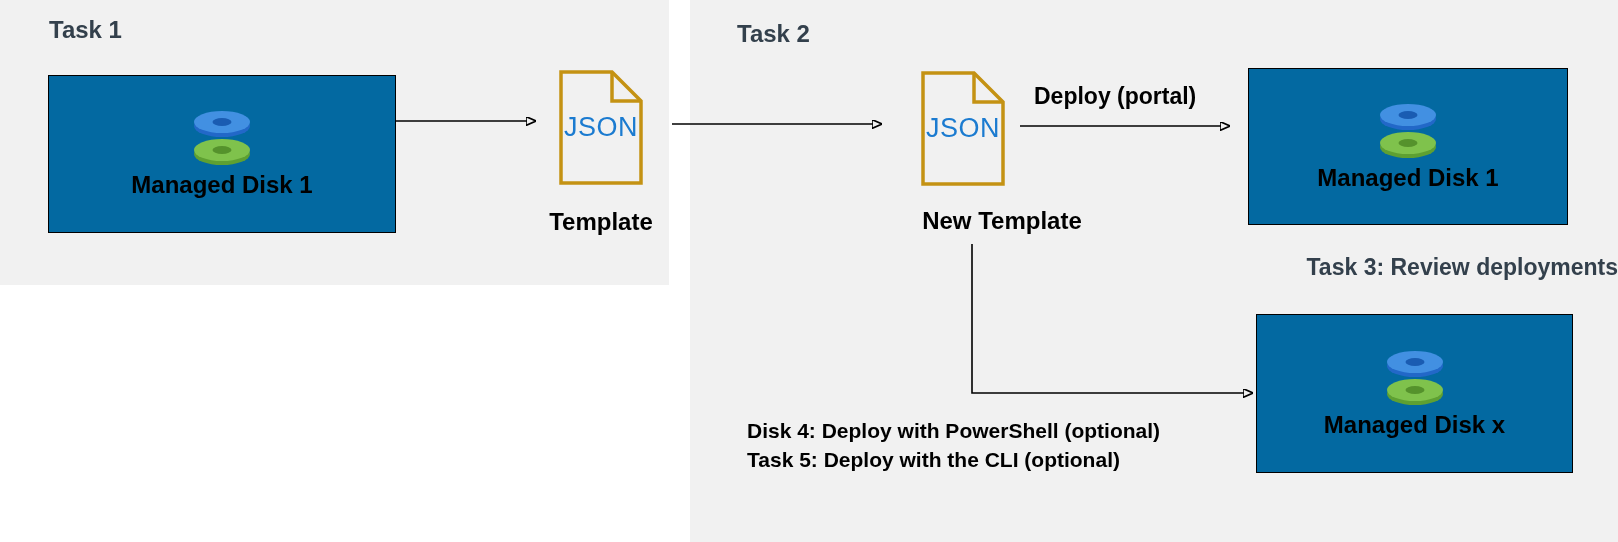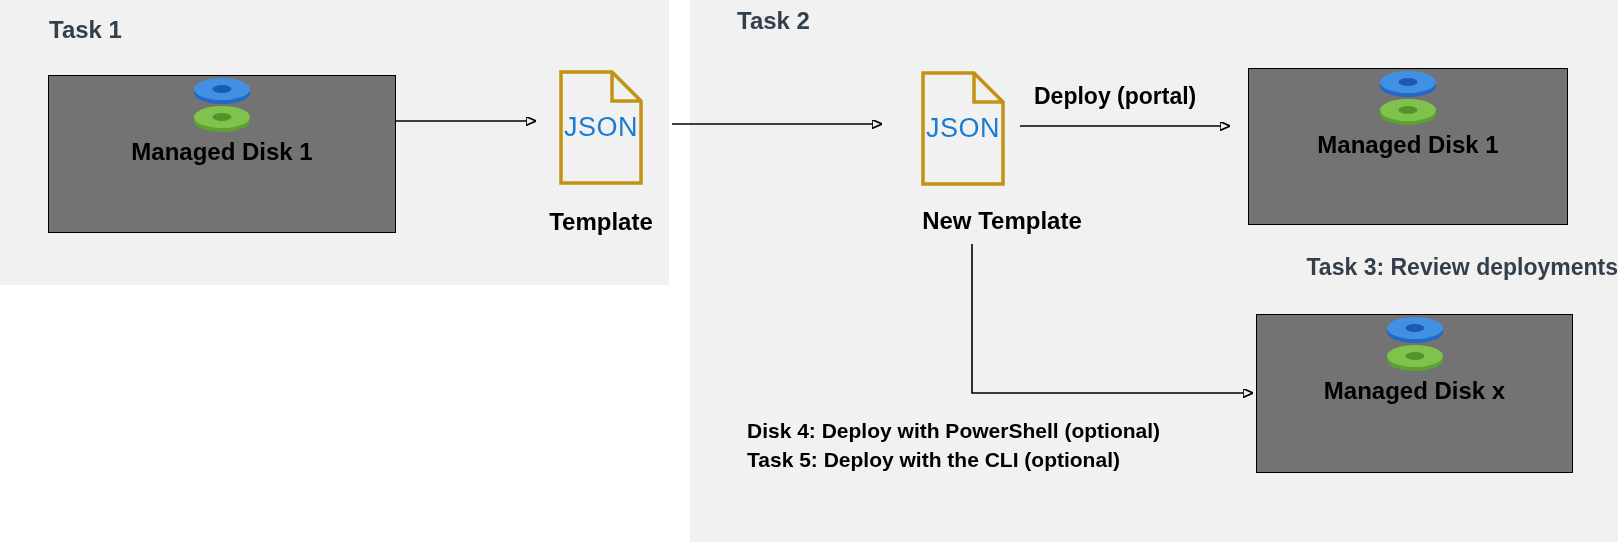--- a/index.html
+++ b/index.html
@@ -26,26 +26,27 @@
   .heading {
     position: absolute;
     font-size: 24px;
     font-weight: bold;
     color: var(--heading, #33404c);
     white-space: nowrap;
   }
 
   .node-box {
     position: absolute;
-    background: #737373;
+    background: #0369a1;
     border: 1.5px solid var(--box-border, #000);
     box-sizing: border-box;
     display: flex;
     flex-direction: column;
     align-items: center;
+    justify-content: center;
     gap: 4px;
   }
   .node-box .box-label {
     font-size: 24px;
     font-weight: bold;
     color: var(--text, #000);
     white-space: nowrap;
   }
 
   .connectors {
@@ -141,21 +142,21 @@
         <path class="arrowhead" d="M0,0 L10,4.5 L0,9 Z"></path>
       </marker>
     </defs>
     <path d="M331,121 H527" marker-end="url(#ah)"></path>
     <path d="M672,124 H873" marker-end="url(#ah)"></path>
     <path d="M1020,126 H1221" marker-end="url(#ah)"></path>
     <path d="M972,244 V393 H1244" marker-end="url(#ah)"></path>
   </svg>
 
   <div class="heading" style="left:49px; top:16px;">Task 1</div>
-  <div class="heading" style="left:737px; top:7px;">Task 2</div>
+  <div class="heading" style="left:737px; top:20px;">Task 2</div>
 
   <div class="node-box" style="left:48px; top:75px; width:348px; height:158px;">
     <svg width="62" height="58" viewBox="0 0 62 58">
       <ellipse class="disk-green-side" cx="31" cy="45" rx="28" ry="11"></ellipse>
       <ellipse class="disk-green-top" cx="31" cy="41" rx="28" ry="11"></ellipse>
       <ellipse class="disk-green-hole" cx="31" cy="41" rx="9.5" ry="4"></ellipse>
       <ellipse class="disk-blue-side" cx="31" cy="17" rx="28" ry="11"></ellipse>
       <ellipse class="disk-blue-top" cx="31" cy="13" rx="28" ry="11"></ellipse>
       <ellipse class="disk-blue-hole" cx="31" cy="13" rx="9.5" ry="4"></ellipse>
     </svg>

